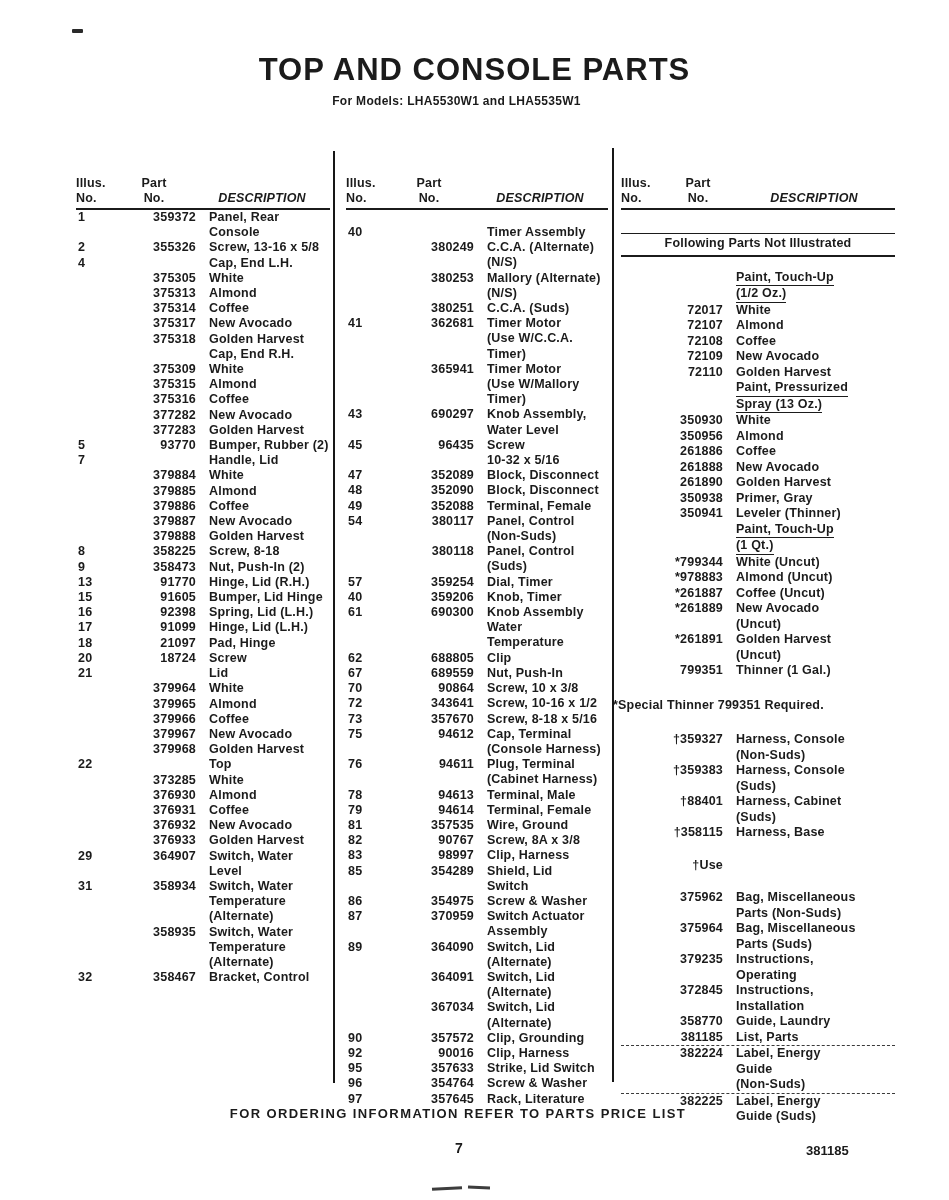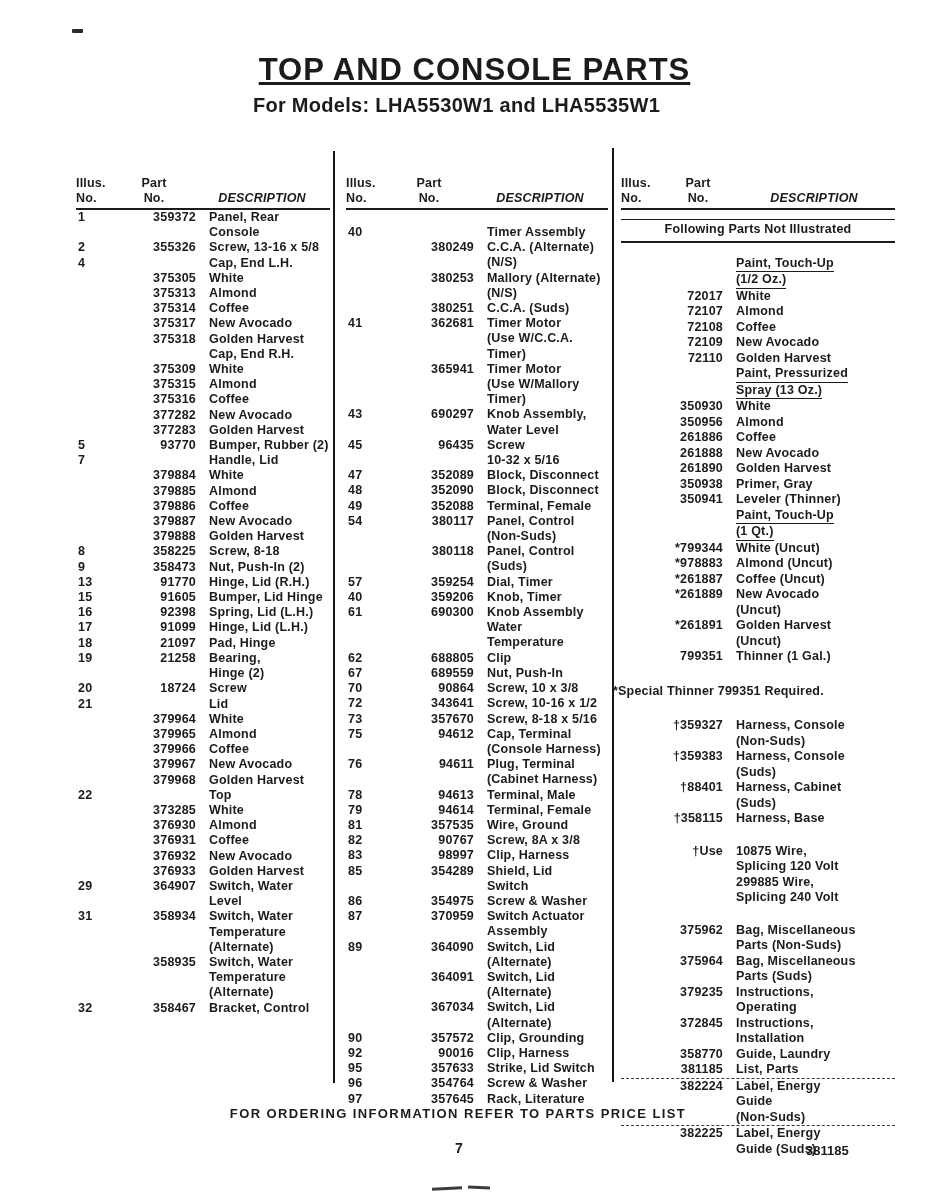--- a/index.html
+++ b/index.html
@@ -3,25 +3,25 @@
 <meta charset="utf-8">
 <style>
   html,body{margin:0;padding:0;}
   body{
     width:949px;height:1200px;position:relative;overflow:hidden;
     background:#ffffff;color:#1b1b1b;
     font-family:"Liberation Sans",sans-serif;
   }
   .page-title{
     position:absolute;top:52px;left:0;width:949px;text-align:center;
-    font-size:31px;font-weight:bold;letter-spacing:1px;white-space:nowrap;text-decoration:underline;
+    font-size:31px;font-weight:bold;letter-spacing:1px;white-space:nowrap;
   }
   .page-subtitle{
     position:absolute;top:94px;left:0;width:913px;text-align:center;
-    font-size:20px;font-weight:bold;letter-spacing:.3px;white-space:nowrap;
+    font-size:12px;font-weight:bold;letter-spacing:.3px;white-space:nowrap;
   }
   .col{
     position:absolute;top:140px;font-size:12.5px;font-weight:bold;
     line-height:15.2px;letter-spacing:.2px;
   }
   #col1{left:76px;width:254px;}
   #col2{left:346px;width:262px;}
   #col3{left:621px;width:274px;line-height:15.5px;}
   .vrule{position:absolute;width:2px;background:#161616;}
   #vrule1{left:333px;top:151px;height:932px;}
@@ -39,21 +39,21 @@
   #col3 .th-p{width:70px;flex:none;}
   #col3 .c-p{width:100px;flex:none;}
   .prow{display:flex;align-items:flex-start;}
   .c-p{text-align:right;white-space:pre;}
   .c-d{flex:1;margin-left:13px;}
   .c-i{padding-left:2px;}
   .u{display:inline-block;border-bottom:1.5px solid #1b1b1b;padding-bottom:0;text-align:center;}
   .top-gap{height:15px;}
   .gap{height:17px;}
   .banner{
-    margin-top:9px;margin-bottom:13px;text-align:center;
+    margin-top:23px;margin-bottom:13px;text-align:center;
     border-top:1.5px solid #1b1b1b;border-bottom:2px solid #1b1b1b;
     padding:2px 0 3px 0;
   }
   .note-row{margin:2px 0 2px -8px;white-space:nowrap;}
   .dash-below{border-bottom:1.3px dashed #3a3a3a;}
   .footer-note{
     position:absolute;top:1106px;left:120px;width:676px;text-align:center;
     font-size:13px;font-weight:bold;letter-spacing:1.4px;white-space:nowrap;
   }
   .page-number{position:absolute;top:1140px;left:0;width:918px;text-align:center;font-size:14px;font-weight:bold;}
@@ -268,28 +268,20 @@
       </span>
     </div>
     <div class="prow">
       <span class="c-i">18</span>
       <span class="c-p">21097</span>
       <span class="c-d">
         <div class="d-line">Pad, Hinge</div>
       </span>
     </div>
     <div class="prow">
-      <span class="c-i">19</span>
-      <span class="c-p">21258</span>
-      <span class="c-d">
-        <div class="d-line">Bearing,</div>
-        <div class="d-line">Hinge (2)</div>
-      </span>
-    </div>
-    <div class="prow">
       <span class="c-i">20</span>
       <span class="c-p">18724</span>
       <span class="c-d">
         <div class="d-line">Screw</div>
       </span>
     </div>
     <div class="prow">
       <span class="c-i">21</span>
       <span class="c-p"></span>
       <span class="c-d">
@@ -897,26 +889,20 @@
       <span class="c-i"></span>
       <span class="c-p">†358115</span>
       <span class="c-d">
         <div class="d-line">Harness, Base</div>
       </span>
     </div>
     <div class="gap"></div>
     <div class="prow">
       <span class="c-i"></span>
       <span class="c-p">†Use</span>
-      <span class="c-d">
-        <div class="d-line">10875 Wire,</div>
-        <div class="d-line">Splicing 120 Volt</div>
-        <div class="d-line">299885 Wire,</div>
-        <div class="d-line">Splicing 240 Volt</div>
-      </span>
     </div>
     <div class="gap"></div>
     <div class="prow">
       <span class="c-i"></span>
       <span class="c-p">375962</span>
       <span class="c-d">
         <div class="d-line">Bag, Miscellaneous</div>
         <div class="d-line">Parts (Non-Suds)</div>
       </span>
     </div>

